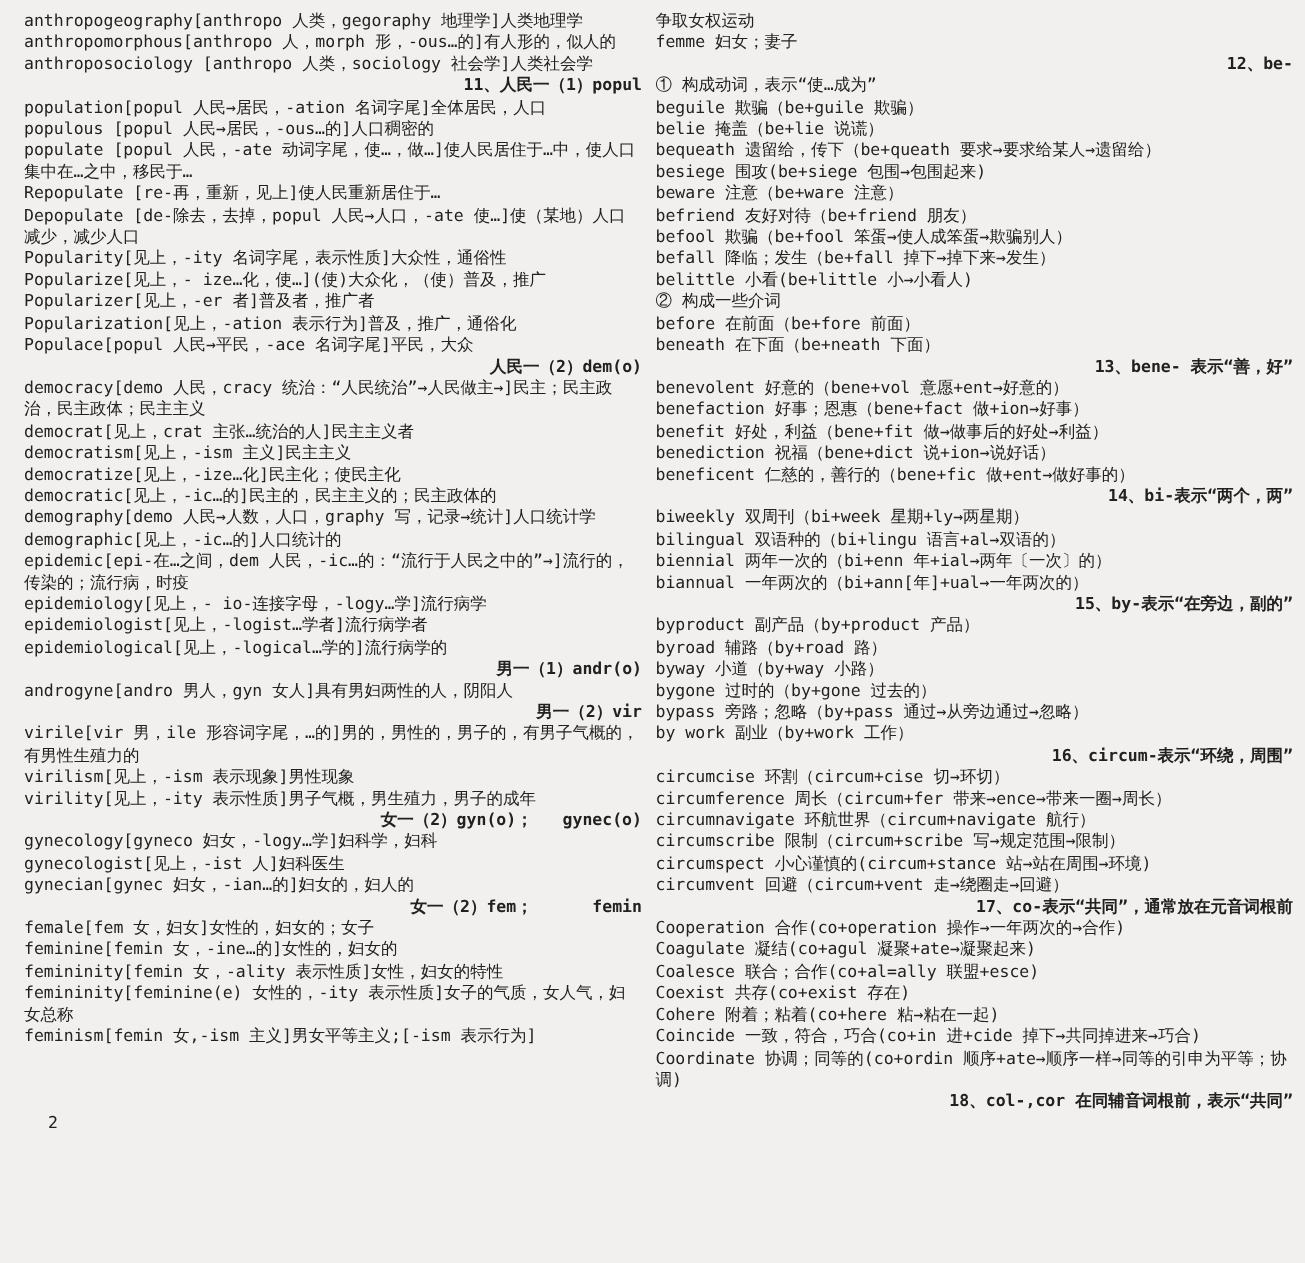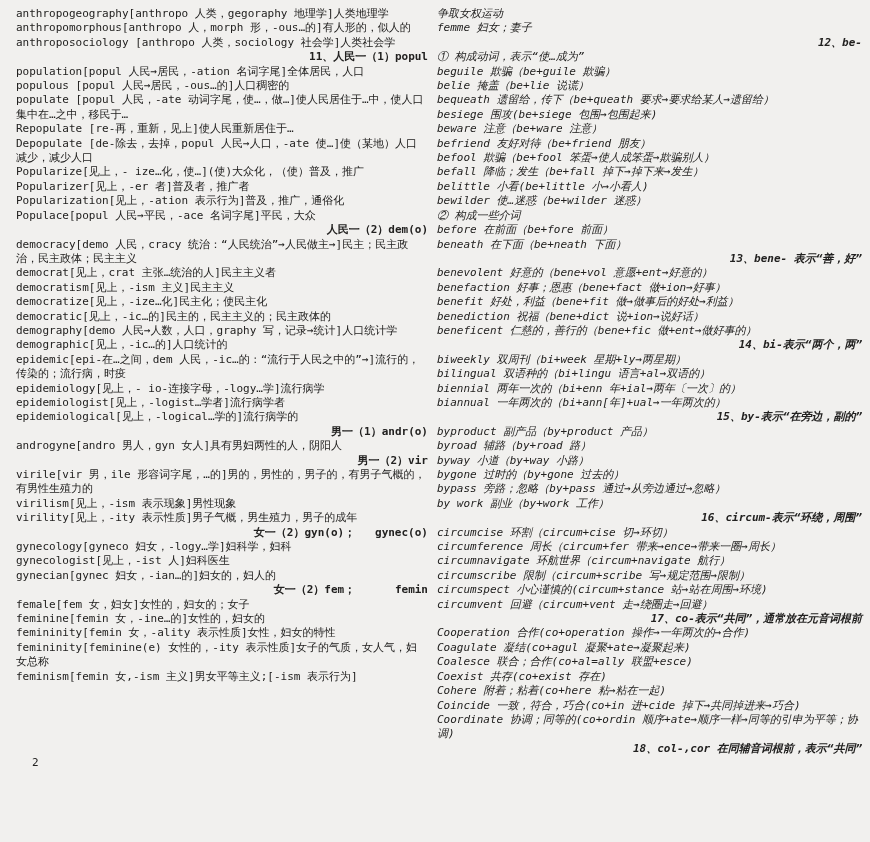--- a/index.html
+++ b/index.html
@@ -21,21 +21,21 @@
     color: #222120;
   }
   .cols {
     display: flex;
     gap: 9px;
   }
   .col {
     box-sizing: border-box;
   }
   .col.left  { width: 412px; flex: 0 0 412px; }
-  .col.right { width: 425px; flex: 0 0 425px; font-style: italic; }
+  .col.right { width: 425px; flex: 0 0 425px; }
   .line {
     margin: 0;
     white-space: pre-wrap;
     word-break: break-all;
   }
   .line.hd {
     font-weight: bold;
     text-align: right;
   }
   .pagenum {
@@ -55,20 +55,21 @@
     <div class="col left">
         <p class="line">anthropogeography[anthropo 人类，gegoraphy 地理学]人类地理学</p>
         <p class="line">anthropomorphous[anthropo 人，morph 形，-ous…的]有人形的，似人的</p>
         <p class="line">anthroposociology [anthropo 人类，sociology 社会学]人类社会学</p>
         <p class="line hd">11、人民一（1）popul</p>
         <p class="line">population[popul 人民→居民，-ation 名词字尾]全体居民，人口</p>
         <p class="line">populous [popul 人民→居民，-ous…的]人口稠密的</p>
         <p class="line">populate [popul 人民，-ate 动词字尾，使…，做…]使人民居住于…中，使人口集中在…之中，移民于…</p>
         <p class="line">Repopulate [re-再，重新，见上]使人民重新居住于…</p>
         <p class="line">Depopulate [de-除去，去掉，popul 人民→人口，-ate 使…]使（某地）人口减少，减少人口</p>
+        <p class="line">Popularity[见上，-ity 名词字尾，表示性质]大众性，通俗性</p>
         <p class="line">Popularize[见上，- ize…化，使…](使)大众化，（使）普及，推广</p>
         <p class="line">Popularizer[见上，-er 者]普及者，推广者</p>
         <p class="line">Popularization[见上，-ation 表示行为]普及，推广，通俗化</p>
         <p class="line">Populace[popul 人民→平民，-ace 名词字尾]平民，大众</p>
         <p class="line hd">人民一（2）dem(o)</p>
         <p class="line">democracy[demo 人民，cracy 统治：“人民统治”→人民做主→]民主；民主政治，民主政体；民主主义</p>
         <p class="line">democrat[见上，crat 主张…统治的人]民主主义者</p>
         <p class="line">democratism[见上，-ism 主义]民主主义</p>
         <p class="line">democratize[见上，-ize…化]民主化；使民主化</p>
         <p class="line">democratic[见上，-ic…的]民主的，民主主义的；民主政体的</p>
@@ -102,21 +103,20 @@
         <p class="line">① 构成动词，表示“使…成为”</p>
         <p class="line">beguile 欺骗（be+guile 欺骗）</p>
         <p class="line">belie 掩盖（be+lie 说谎）</p>
         <p class="line">bequeath 遗留给，传下（be+queath 要求→要求给某人→遗留给）</p>
         <p class="line">besiege 围攻(be+siege 包围→包围起来)</p>
         <p class="line">beware 注意（be+ware 注意）</p>
         <p class="line">befriend 友好对待（be+friend 朋友）</p>
         <p class="line">befool 欺骗（be+fool 笨蛋→使人成笨蛋→欺骗别人）</p>
         <p class="line">befall 降临；发生（be+fall 掉下→掉下来→发生）</p>
         <p class="line">belittle 小看(be+little 小→小看人)</p>
-        <p class="line">bewilder 使…迷惑（be+wilder 迷惑）</p>
         <p class="line">② 构成一些介词</p>
         <p class="line">before 在前面（be+fore 前面）</p>
         <p class="line">beneath 在下面（be+neath 下面）</p>
         <p class="line hd">13、bene- 表示“善，好”</p>
         <p class="line">benevolent 好意的（bene+vol 意愿+ent→好意的）</p>
         <p class="line">benefaction 好事；恩惠（bene+fact 做+ion→好事）</p>
         <p class="line">benefit 好处，利益（bene+fit 做→做事后的好处→利益）</p>
         <p class="line">benediction 祝福（bene+dict 说+ion→说好话）</p>
         <p class="line">beneficent 仁慈的，善行的（bene+fic 做+ent→做好事的）</p>
         <p class="line hd">14、bi-表示“两个，两”</p>

